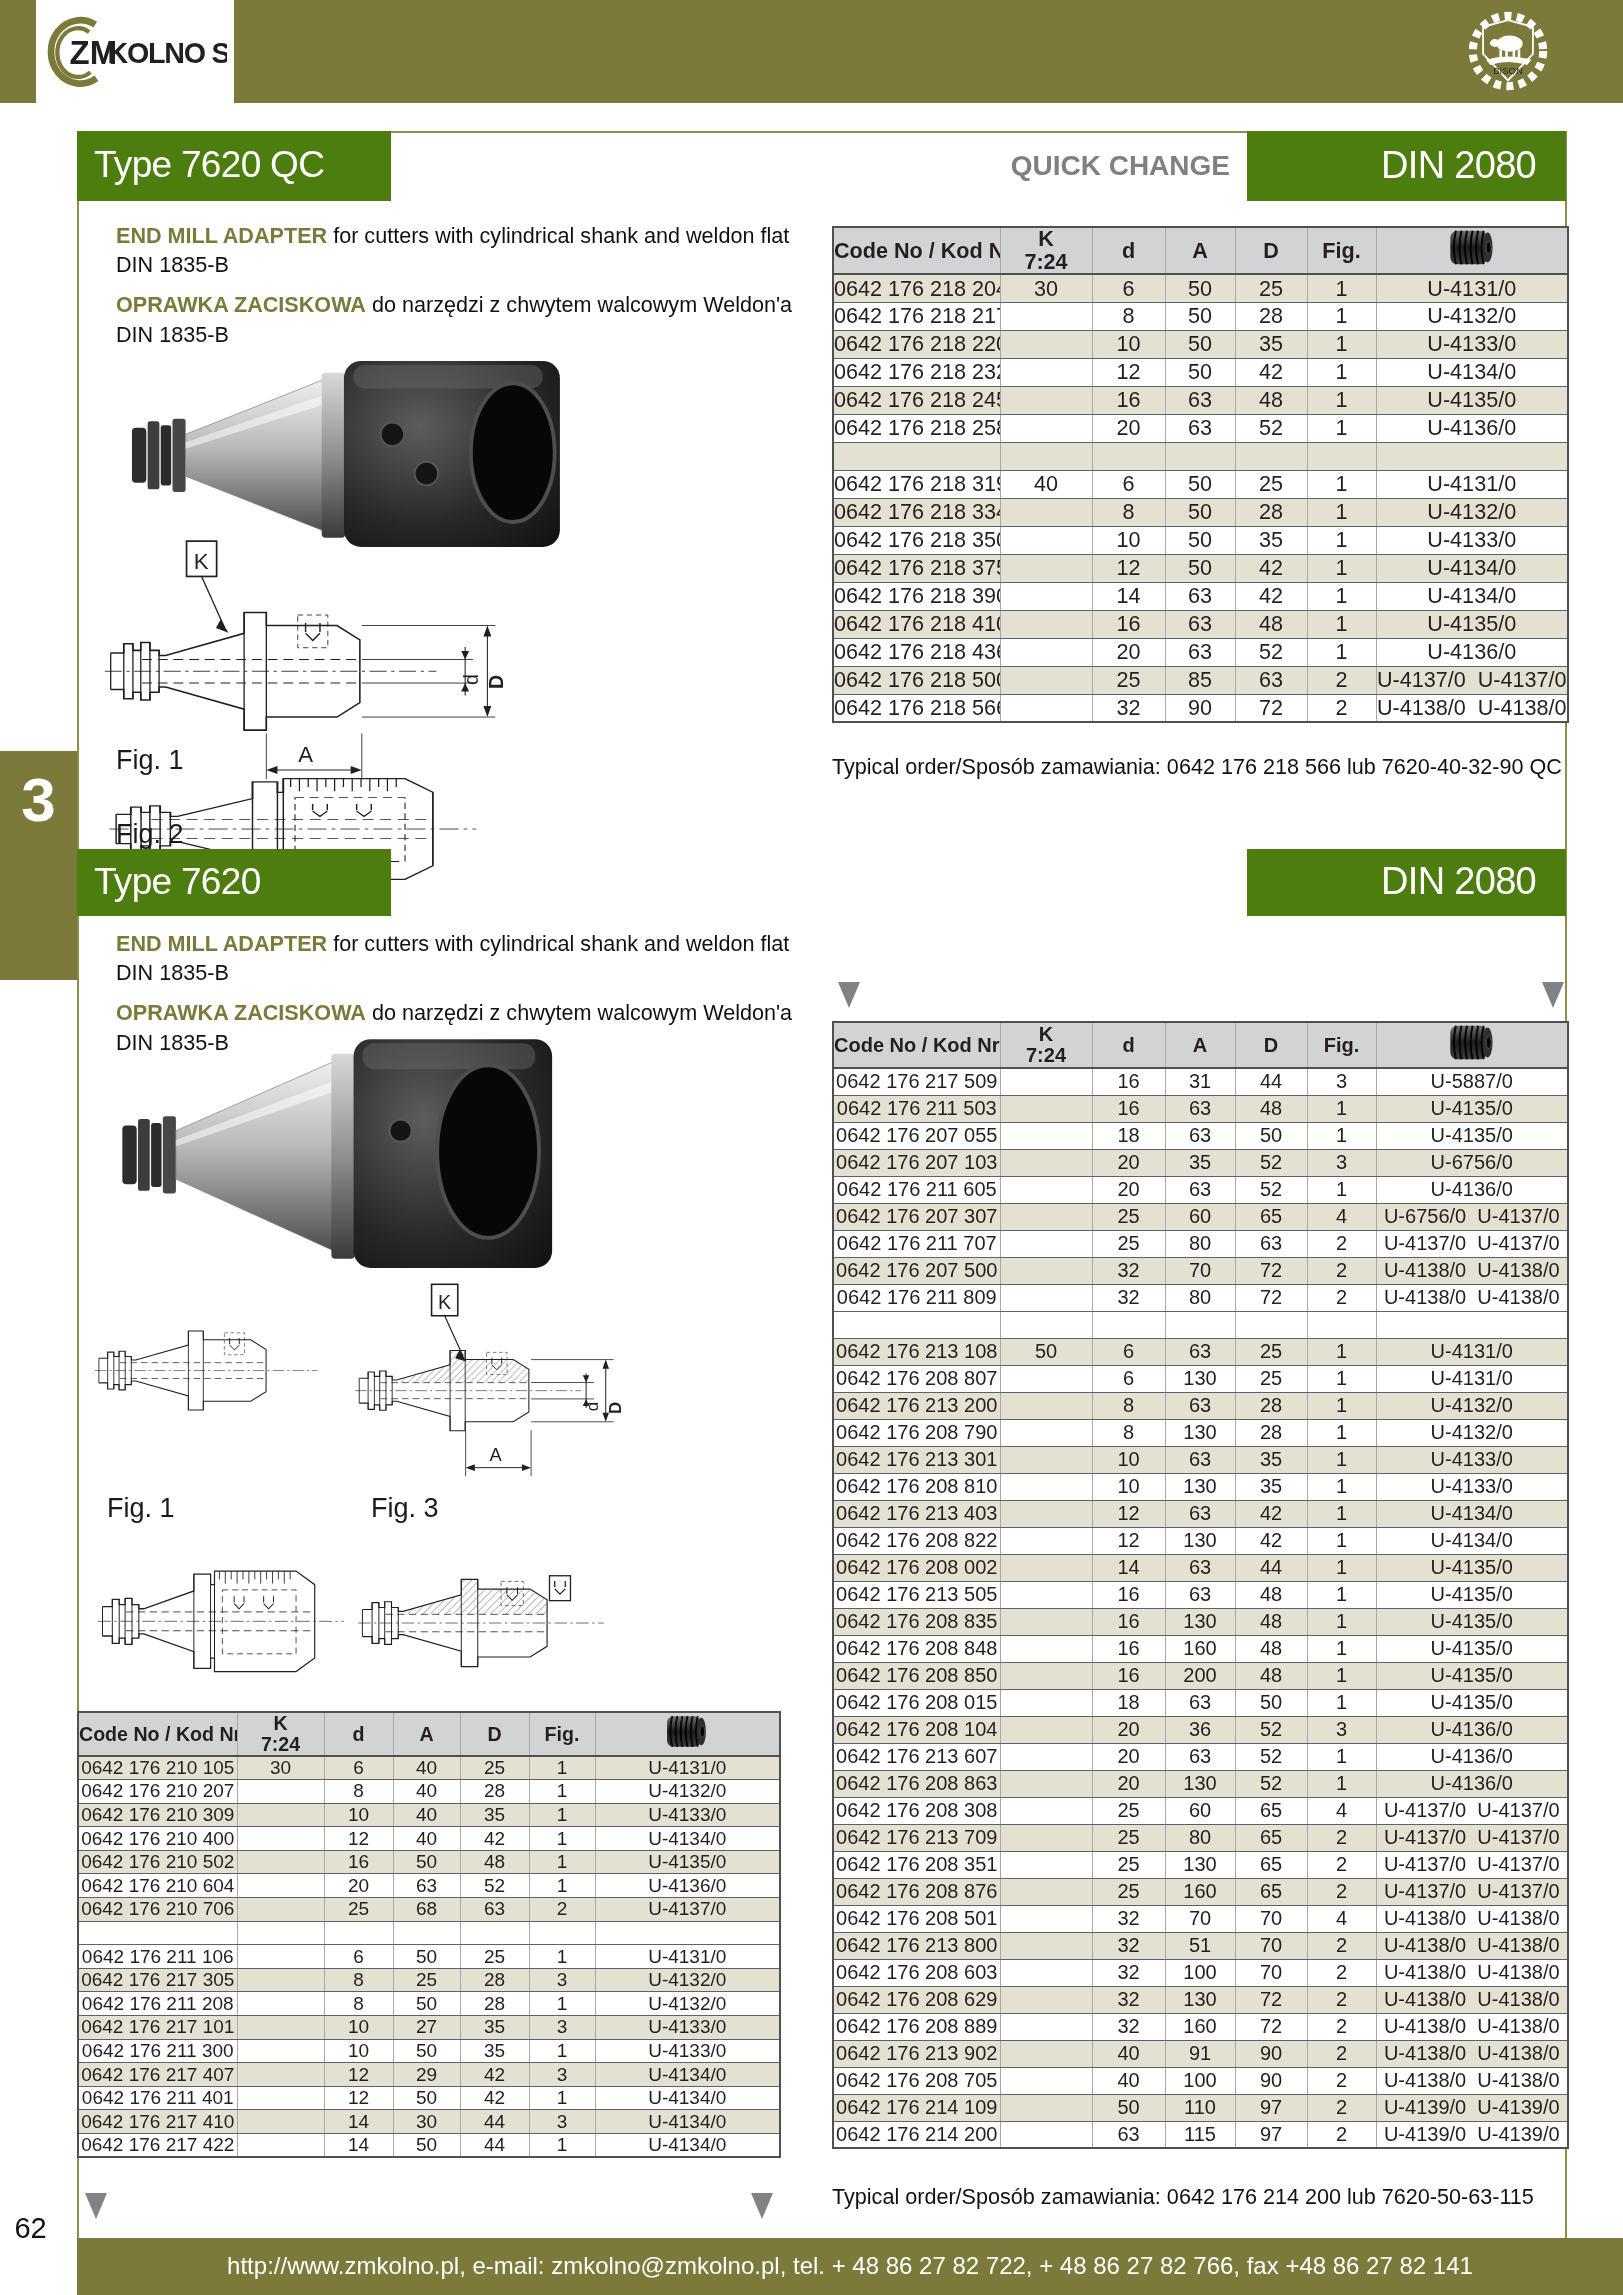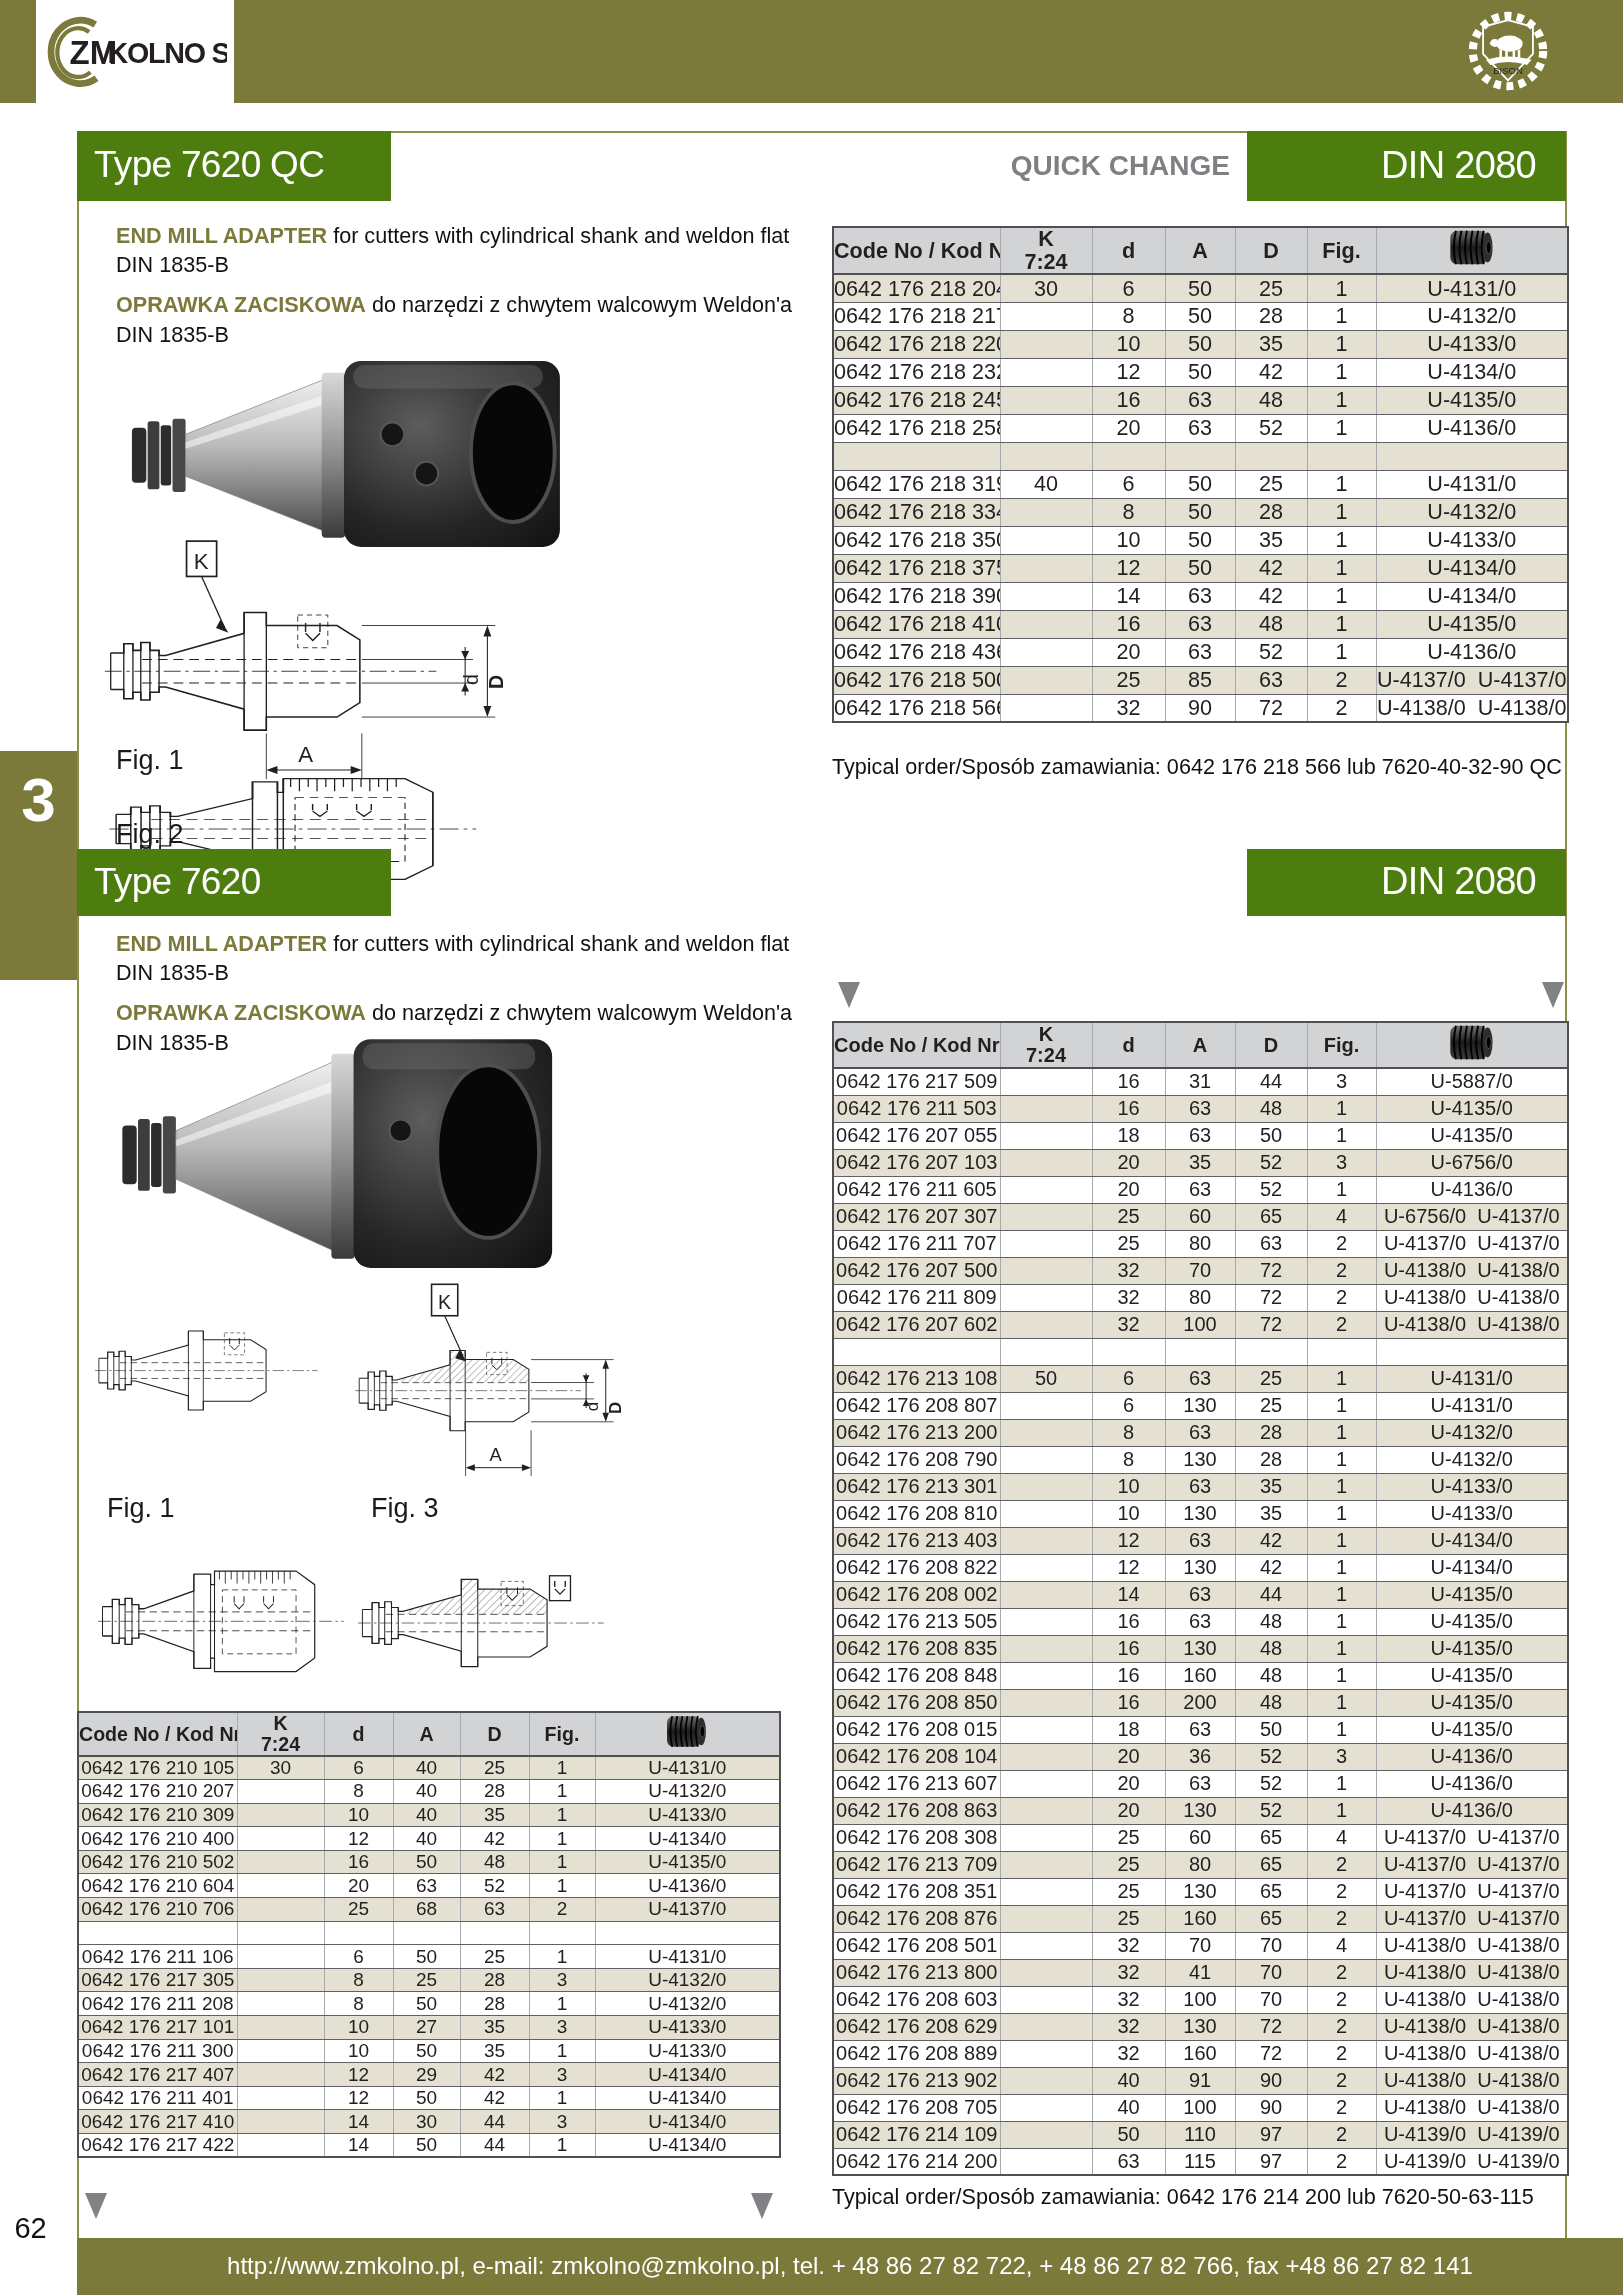--- a/index.html
+++ b/index.html
@@ -747,29 +747,20 @@
         </tr>
         <tr>
           <td>0642 176 211 809</td>
           <td></td>
           <td>32</td>
           <td>80</td>
           <td>72</td>
           <td>2</td>
           <td>U-4138/0  U-4138/0</td>
         </tr>
-        <tr class="alt">
-          <td>0642 176 207 602</td>
-          <td></td>
-          <td>32</td>
-          <td>100</td>
-          <td>72</td>
-          <td>2</td>
-          <td>U-4138/0  U-4138/0</td>
-        </tr>
         <tr>
           <td></td>
           <td></td>
           <td></td>
           <td></td>
           <td></td>
           <td></td>
           <td></td>
         </tr>
         <tr class="alt">
@@ -967,21 +958,21 @@
           <td>32</td>
           <td>70</td>
           <td>70</td>
           <td>4</td>
           <td>U-4138/0  U-4138/0</td>
         </tr>
         <tr class="alt">
           <td>0642 176 213 800</td>
           <td></td>
           <td>32</td>
-          <td>41</td>
+          <td>51</td>
           <td>70</td>
           <td>2</td>
           <td>U-4138/0  U-4138/0</td>
         </tr>
         <tr>
           <td>0642 176 208 603</td>
           <td></td>
           <td>32</td>
           <td>100</td>
           <td>70</td>

